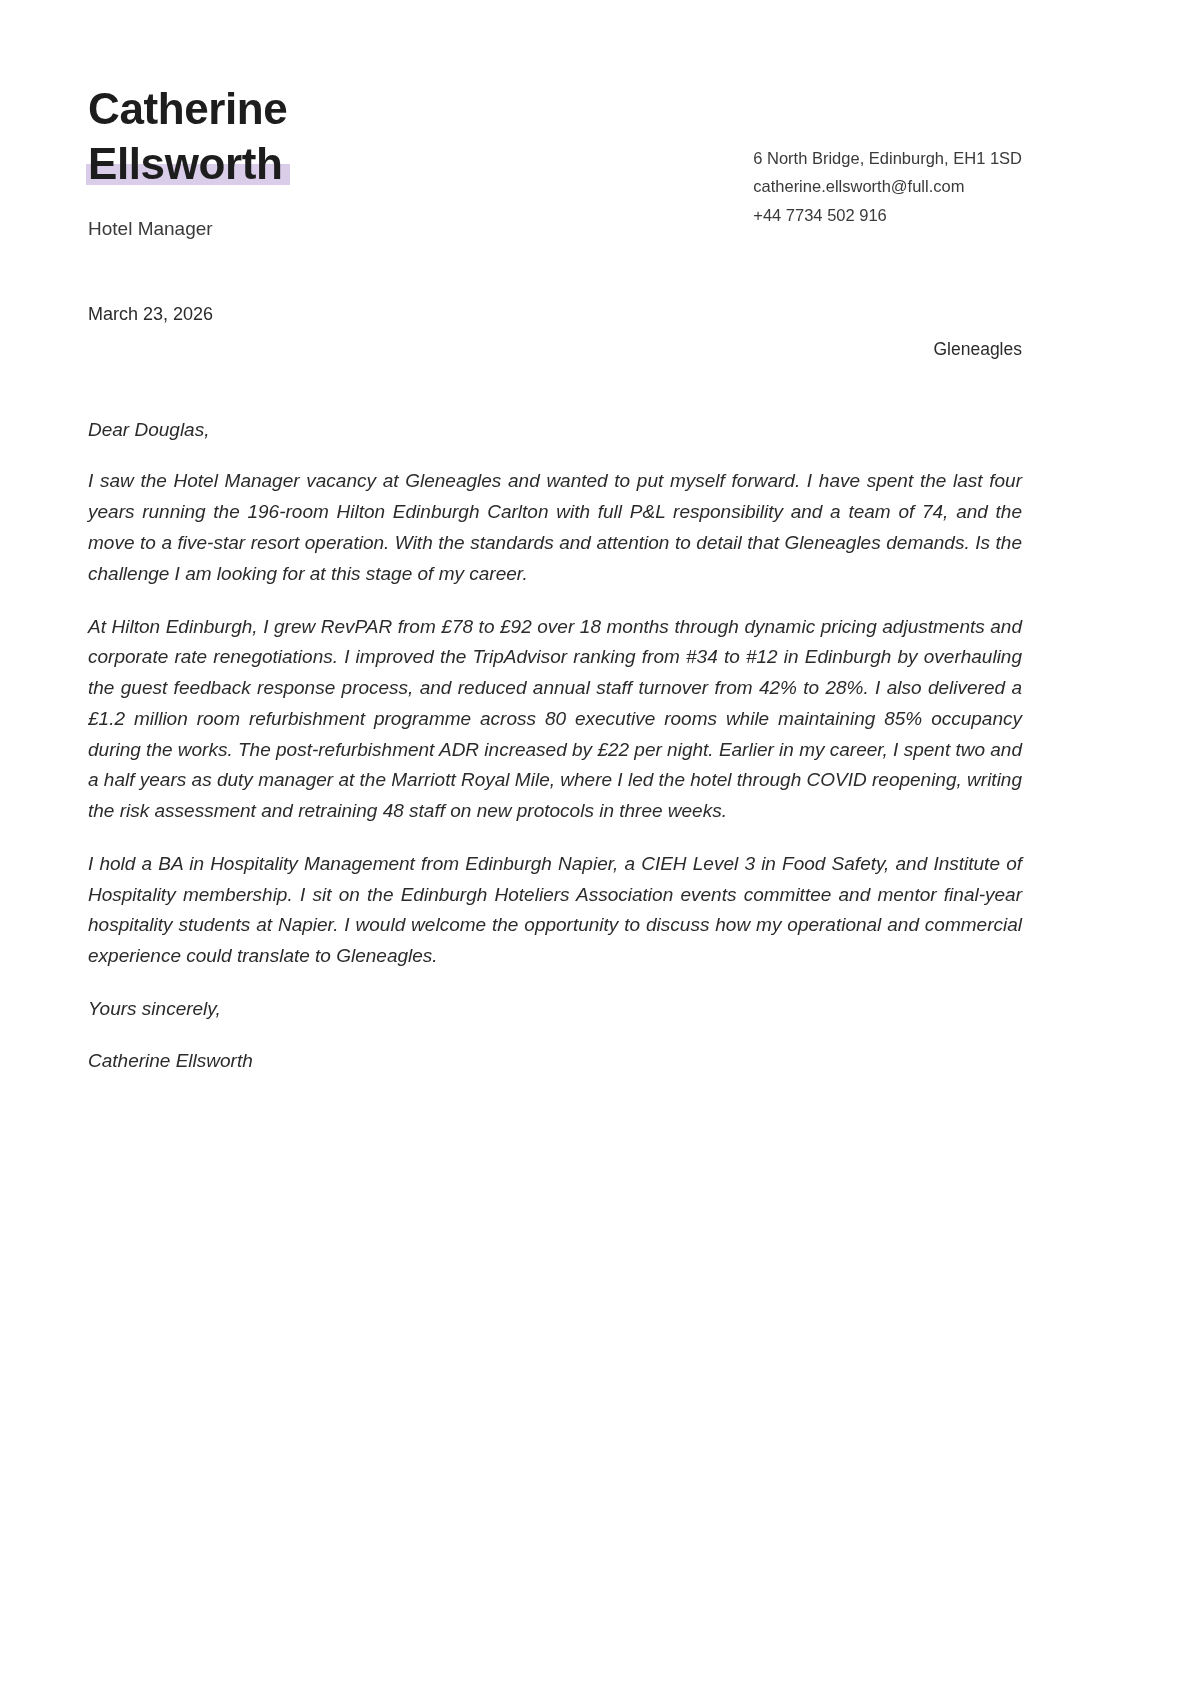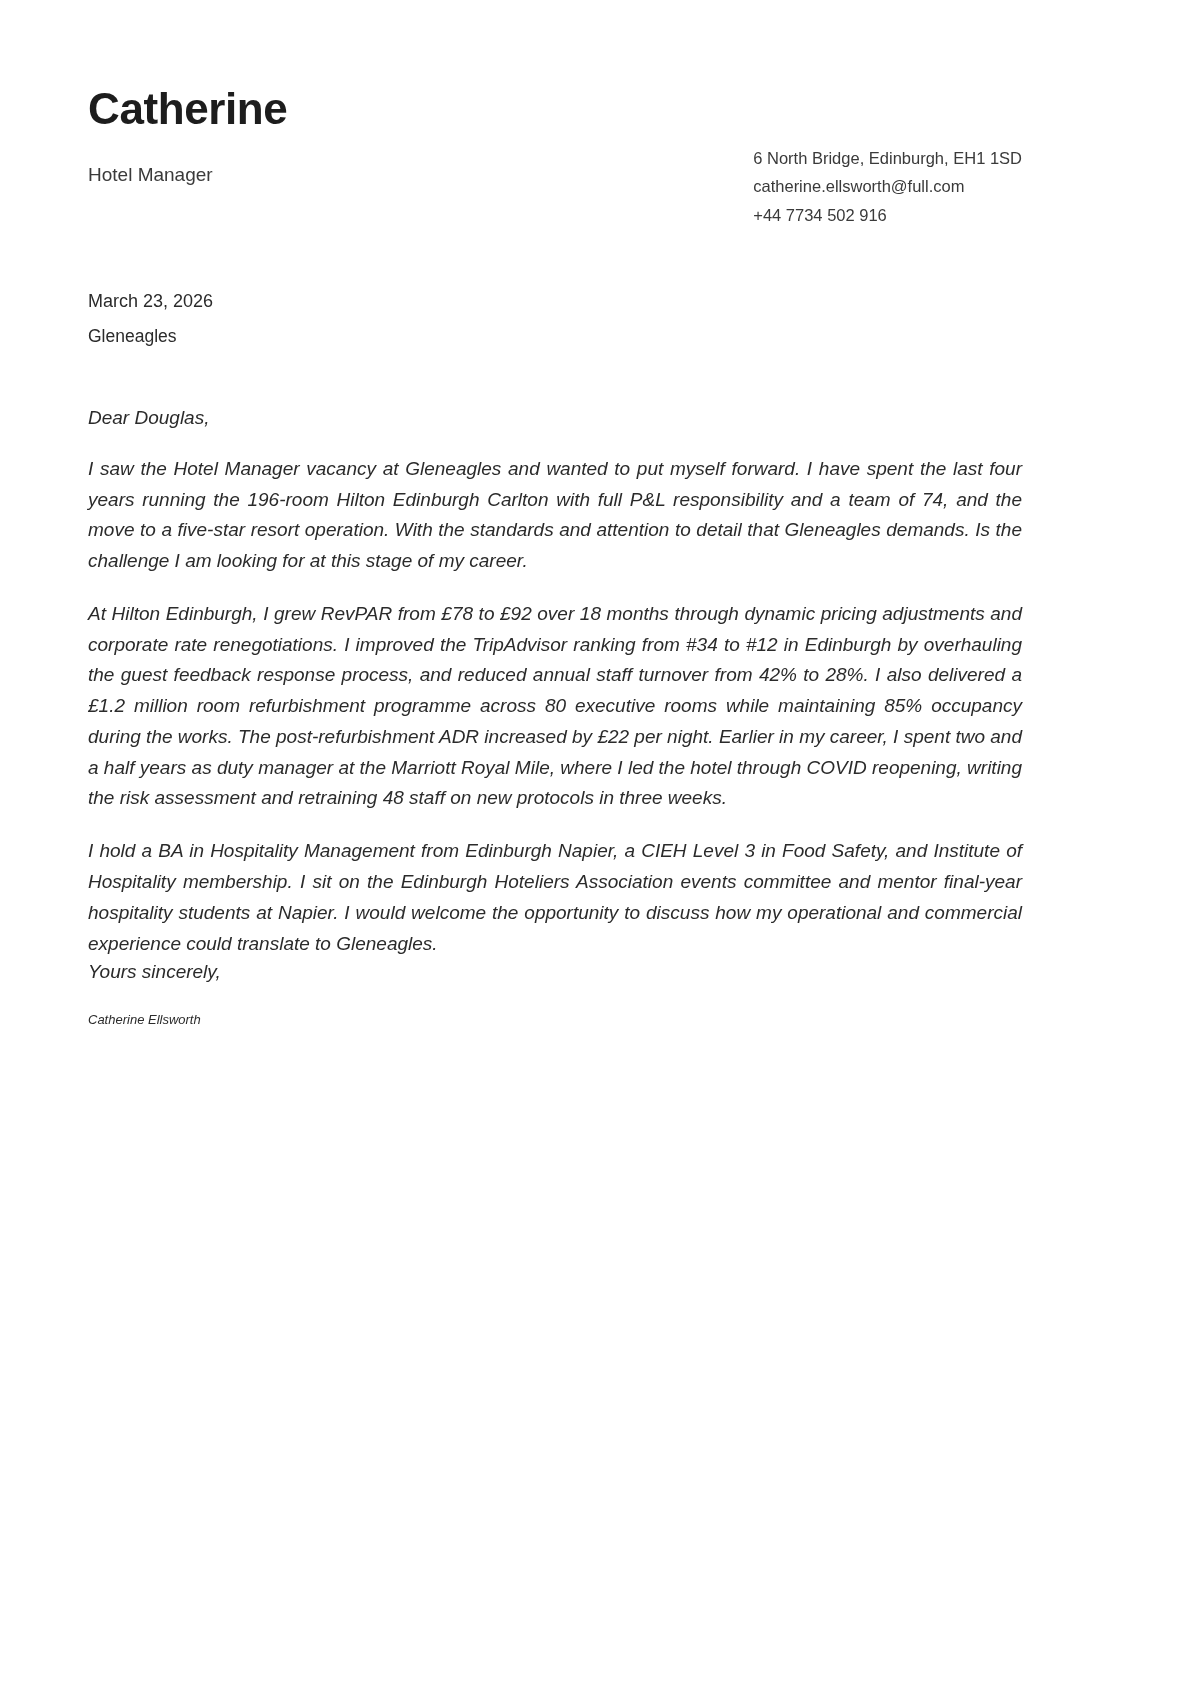--- a/index.html
+++ b/index.html
@@ -103,20 +103,21 @@
     margin-top: 29px;
     line-height: 1.4;
   }
 
   .recipient-org {
     font-size: 17.5px;
     font-weight: 400;
     color: #2b2b2b;
     margin-top: 10px;
     line-height: 1.4;
+    text-align: right;
   }
 
   
   .body-block {
     margin-top: 56px;
     font-style: italic;
   }
 
   .salutation {
     font-size: 19px;
@@ -130,38 +131,43 @@
     color: #2b2b2b;
     text-align: justify;
     text-justify: inter-word;
     margin-top: 22px;
   }
 
   .closing {
     font-size: 19px;
     line-height: 1.42;
     color: #2b2b2b;
+    margin-top: 24px;
   }
 
   .signature {
-    font-size: 13px;
+    font-size: 19px;
     line-height: 1.42;
     color: #2b2b2b;
     margin-top: 25px;
   }
 </style>
 </head>
 <body>
 
 <div class="page">
 
   <div class="header">
 
     <div class="identity">
       <div class="name-line">Catherine</div>
+      <div class="name-line last">
+        <span class="name-highlight" style="background: rgb(217, 205, 233);"></span>
+        <span class="name-text">Ellsworth</span>
+      </div>
       <div class="job-title">Hotel Manager</div>
     </div>
 
     <div class="contact">
       <div>6 North Bridge, Edinburgh, EH1 1SD</div>
       <div>catherine.ellsworth@full.com</div>
       <div>+44 7734 502 916</div>
     </div>
 
   </div>

